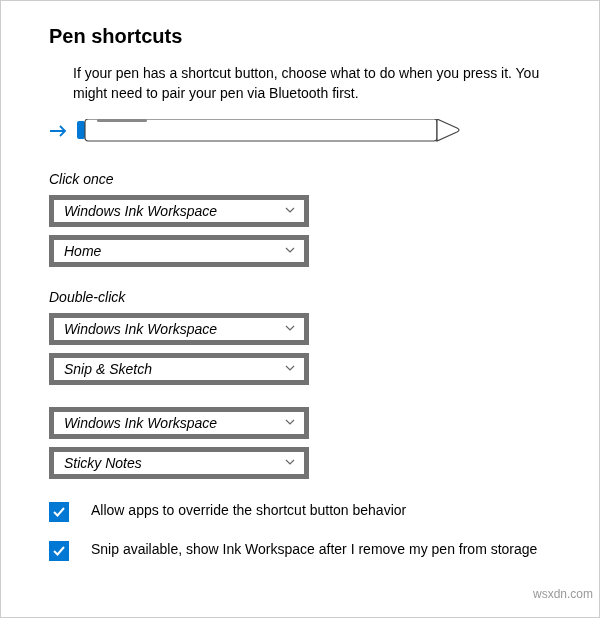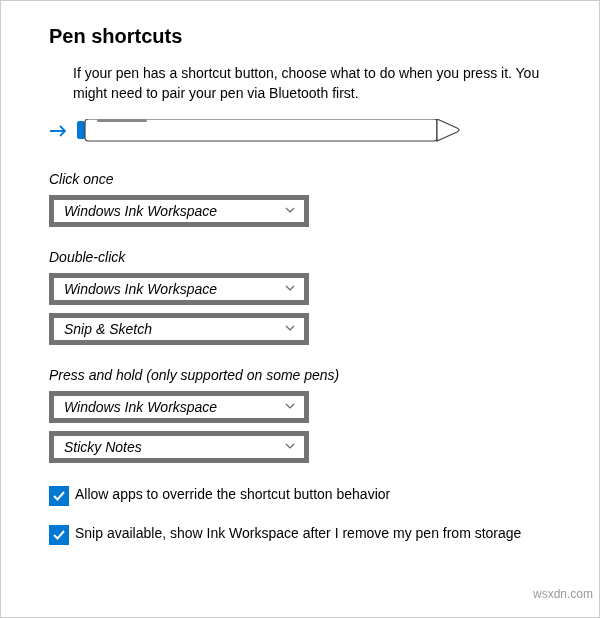--- a/index.html
+++ b/index.html
@@ -55,21 +55,21 @@
       cursor: pointer;
       background: #fff;
     }
     .select:last-child { margin-bottom: 0; }
     .chevron {
       color: #666;
     }
     .checkbox-row {
       display: flex;
       align-items: flex-start;
-      gap: 6px;
+      gap: 22px;
       margin-bottom: 18px;
       cursor: pointer;
     }
     .checkbox {
       width: 20px;
       height: 20px;
       background: #0078d4;
       display: flex;
       align-items: center;
       justify-content: center;
@@ -114,20 +114,28 @@
 <div class="section">
   <span class="section-label">Click once</span>
   <div class="select">
     <span>Windows Ink Workspace</span>
     <span class="chevron">
       <svg width="12" height="12" viewBox="0 0 12 12">
           <path d="M2 4 L6 8 L10 4" stroke="#666" stroke-width="1.2" fill="none"></path>
         </svg>
     </span>
   </div>
+  <div class="select">
+    <span>Home</span>
+    <span class="chevron">
+      <svg width="12" height="12" viewBox="0 0 12 12">
+          <path d="M2 4 L6 8 L10 4" stroke="#666" stroke-width="1.2" fill="none"></path>
+        </svg>
+    </span>
+  </div>
 </div>
 
 <div class="section">
   <span class="section-label">Double-click</span>
   <div class="select">
     <span>Windows Ink Workspace</span>
     <span class="chevron">
       <svg width="12" height="12" viewBox="0 0 12 12">
           <path d="M2 4 L6 8 L10 4" stroke="#666" stroke-width="1.2" fill="none"></path>
         </svg>
@@ -137,21 +145,20 @@
     <span>Snip &amp; Sketch</span>
     <span class="chevron">
       <svg width="12" height="12" viewBox="0 0 12 12">
           <path d="M2 4 L6 8 L10 4" stroke="#666" stroke-width="1.2" fill="none"></path>
         </svg>
     </span>
   </div>
 </div>
 
 <div class="section">
-  <span class="section-label">Press and hold (only supported on some pens)</span>
   <div class="select">
     <span>Windows Ink Workspace</span>
     <span class="chevron">
       <svg width="12" height="12" viewBox="0 0 12 12">
           <path d="M2 4 L6 8 L10 4" stroke="#666" stroke-width="1.2" fill="none"></path>
         </svg>
     </span>
   </div>
   <div class="select">
     <span>Sticky Notes</span>

